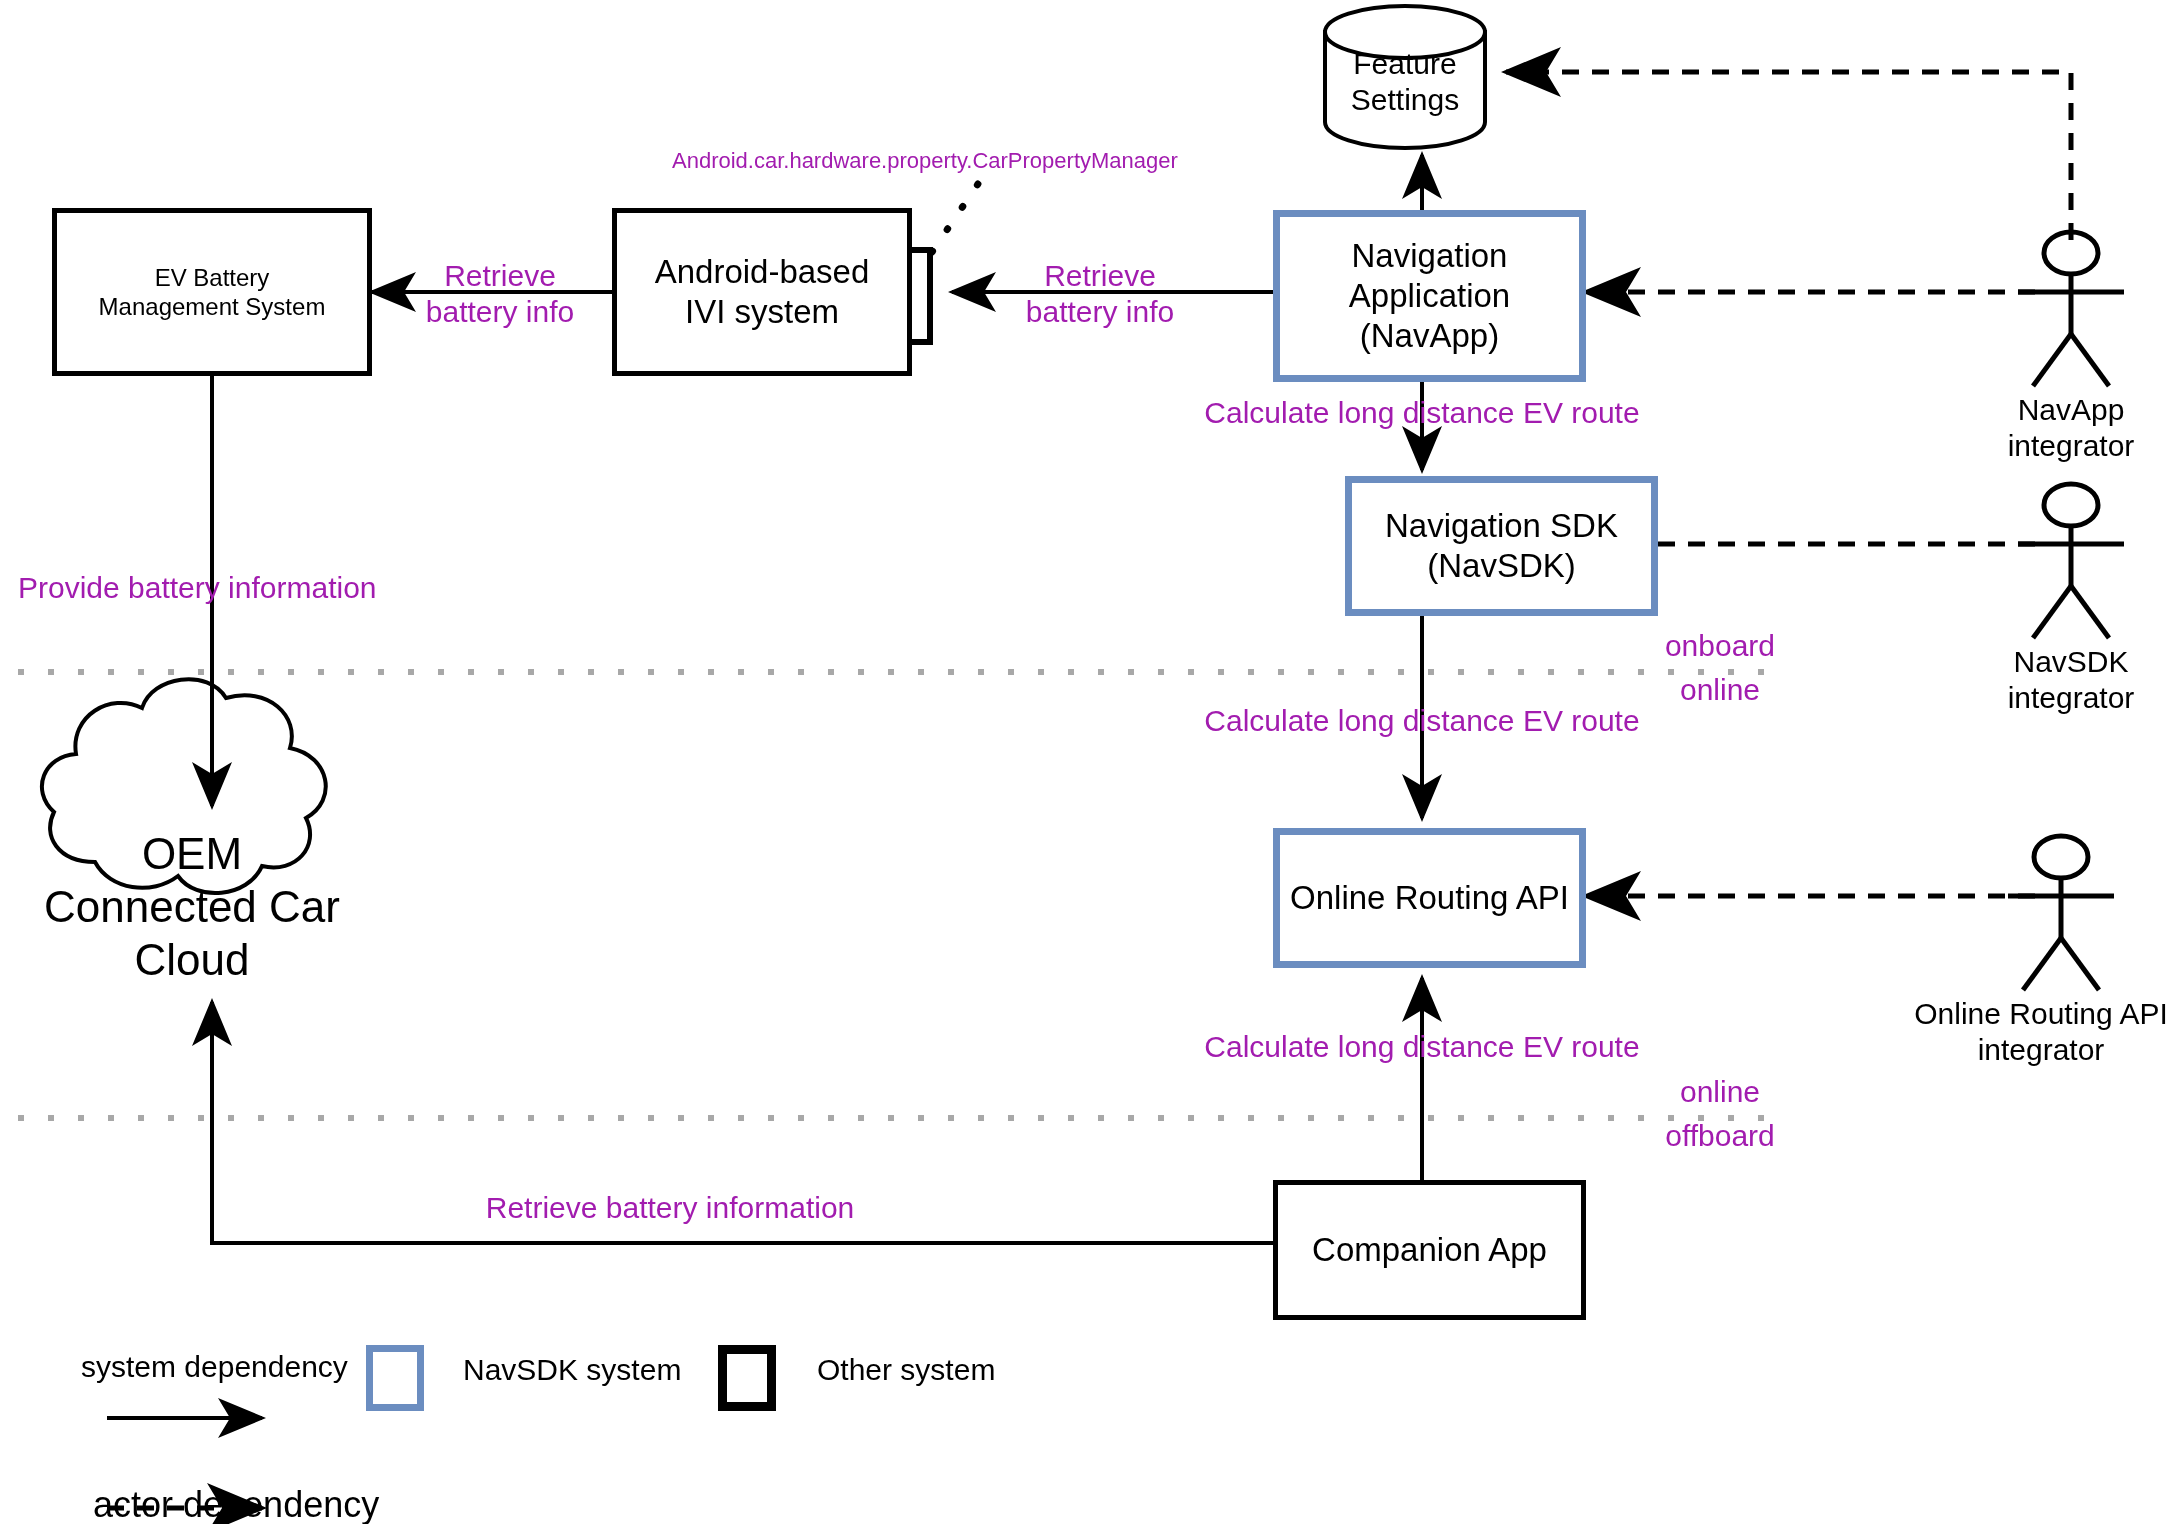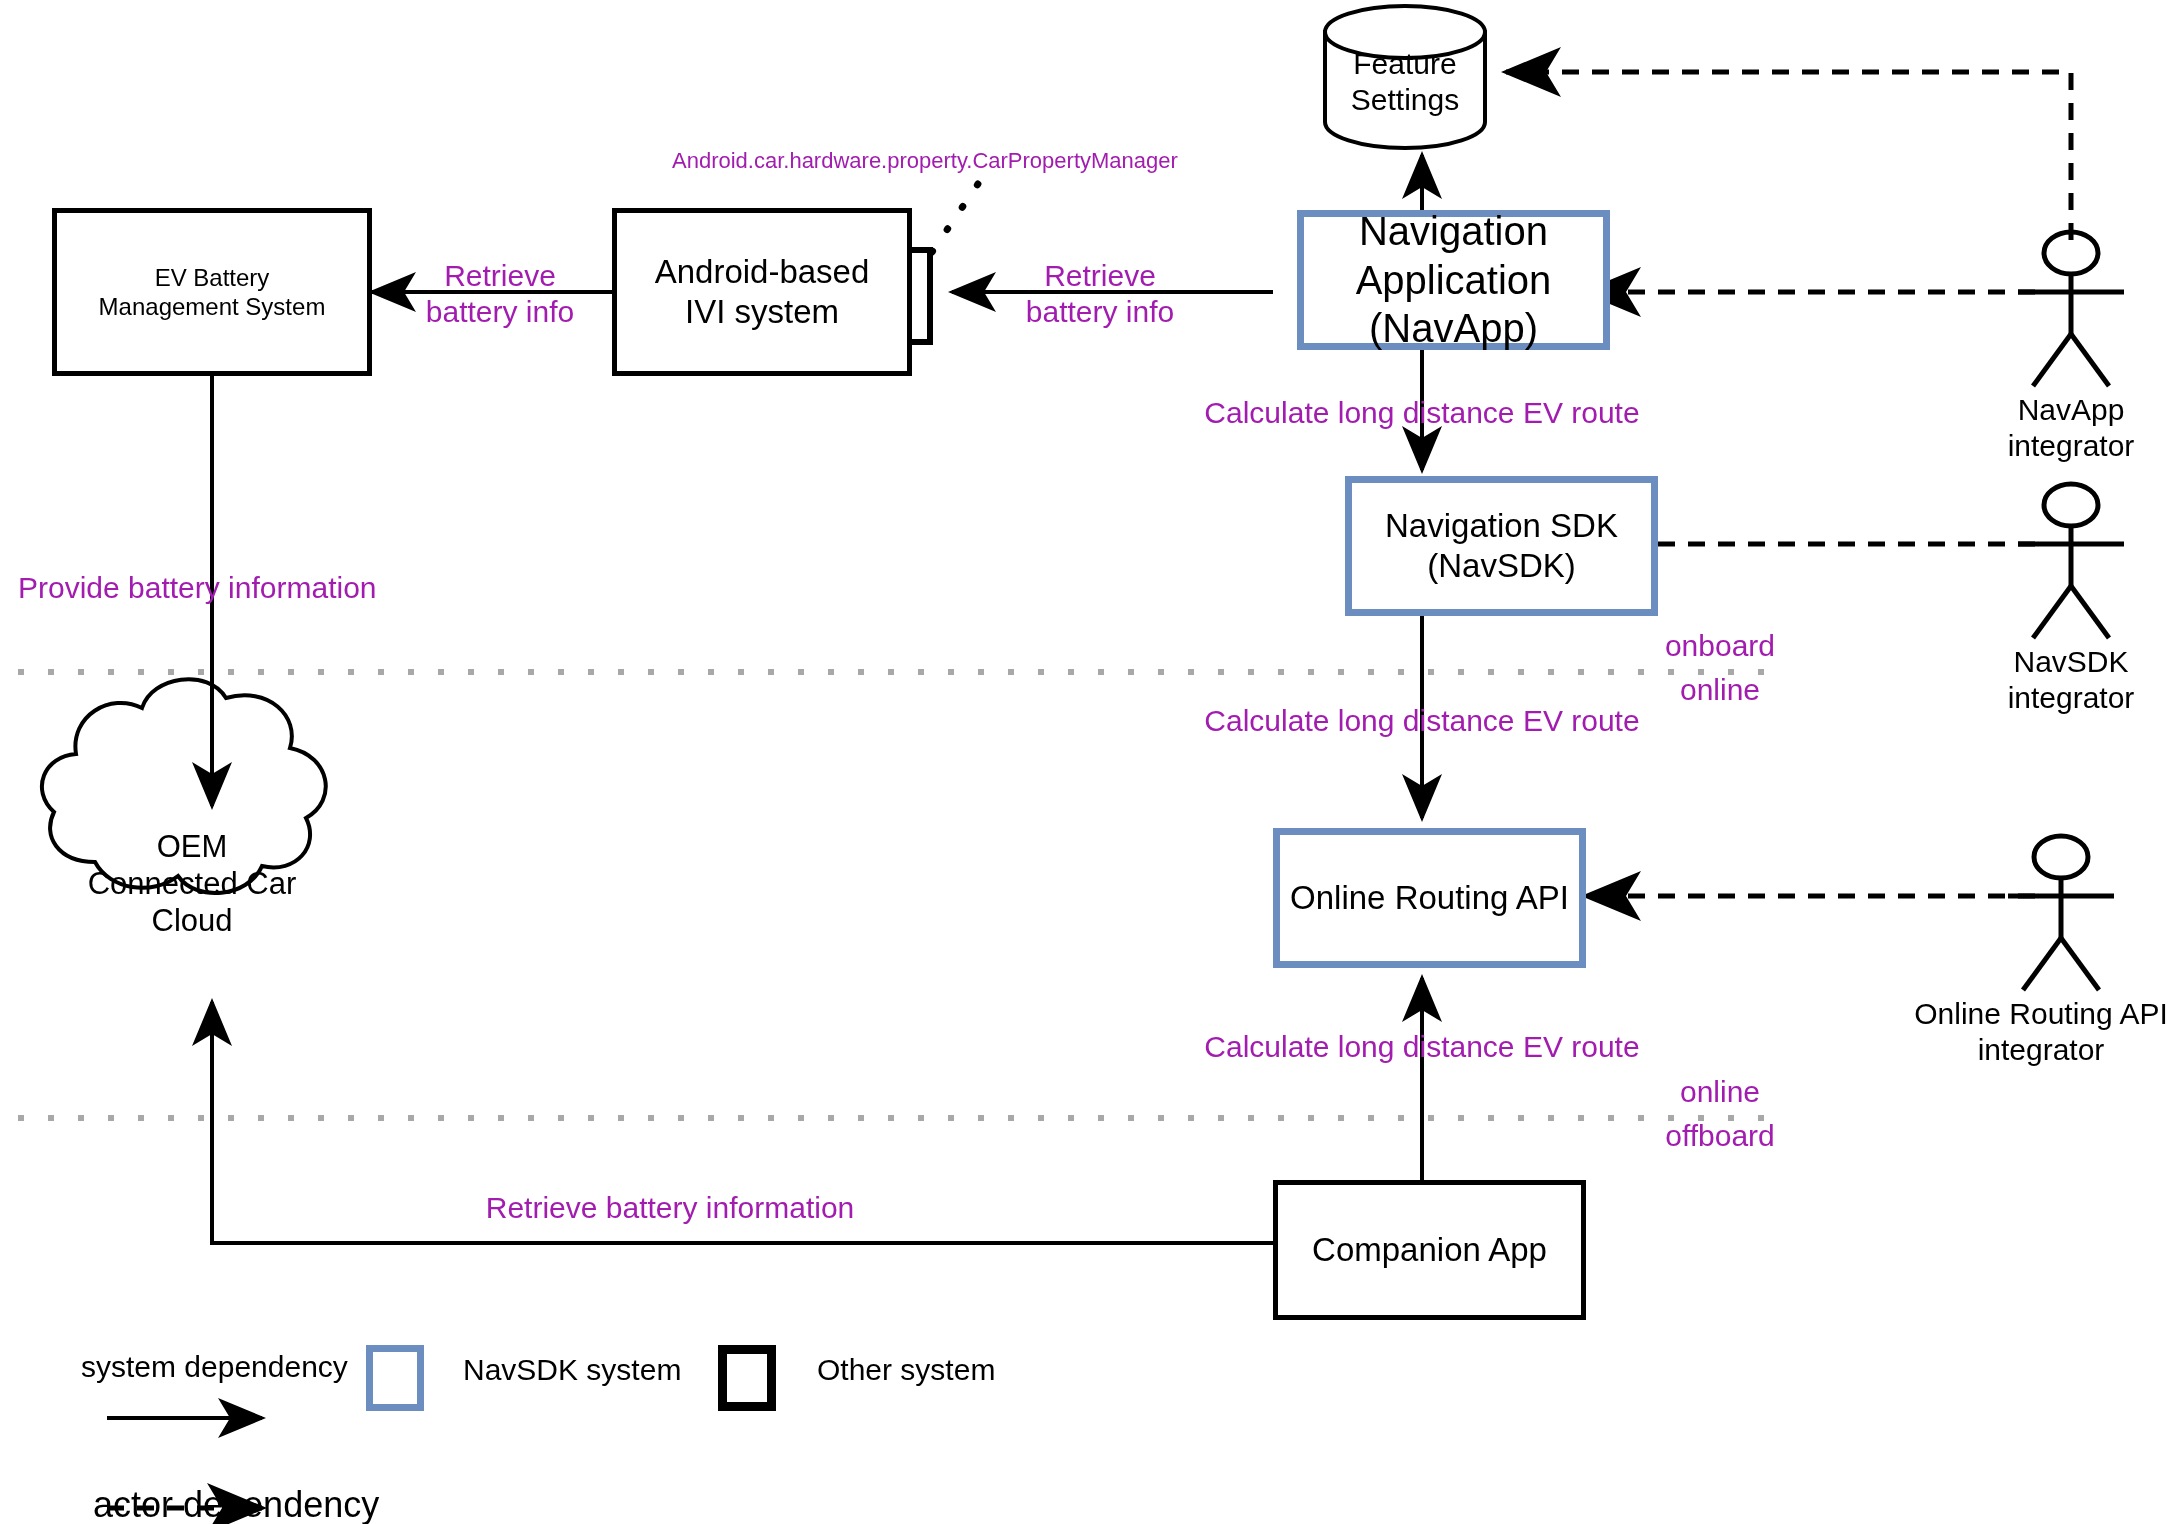--- a/index.html
+++ b/index.html
@@ -207,21 +207,21 @@
   <div class="node node-other" style="left:52px; top:208px; width:320px; height:168px; font-size:24px;">
     <span class="node-label">EV Battery
 Management System</span>
   </div>
 
   <div class="node node-other" style="left:612px; top:208px; width:300px; height:168px; font-size:33px;">
     <span class="node-label">Android-based
 IVI system</span>
   </div>
 
-  <div class="node node-tomtom" style="left:1273px; top:210px; width:313px; height:140px; font-size:40px;margin-left:24px;">
+  <div class="node node-tomtom" style="left:1273px; top:210px; width:313px; height:172px; font-size:33px;">
     <span class="node-label">Navigation
 Application
 (NavApp)</span>
   </div>
 
   <div class="node node-tomtom" style="left:1345px; top:476px; width:313px; height:140px; font-size:33px;">
     <span class="node-label">Navigation SDK
 (NavSDK)</span>
   </div>
 
@@ -229,21 +229,21 @@
     <span class="node-label">Online Routing API</span>
   </div>
 
   <div class="node node-other" style="left:1273px; top:1180px; width:313px; height:140px; font-size:33px;">
     <span class="node-label">Companion App</span>
   </div>
 
   <div class="cyl-text" style="left:1325px; top:46px; width:160px; font-size:30px;">Feature
 Settings</div>
 
-  <div class="cloud-text" style="left:42px; top:828px; width:300px; font-size:31px;">OEM
+  <div class="cloud-text" style="left:42px; top:828px; width:300px; font-size:44px;">OEM
 Connected Car
 Cloud</div>
 
   <div class="edge-label" style="left:672px; top:148px; width:470px; font-size:22px; text-align:center;">Android.car.hardware.property.CarPropertyManager</div>
 
   <div class="edge-label" style="left:420px; top:258px; width:160px; font-size:30px;">Retrieve
 battery info</div>
 
   <div class="edge-label" style="left:1010px; top:258px; width:180px; font-size:30px;">Retrieve
 battery info</div>

